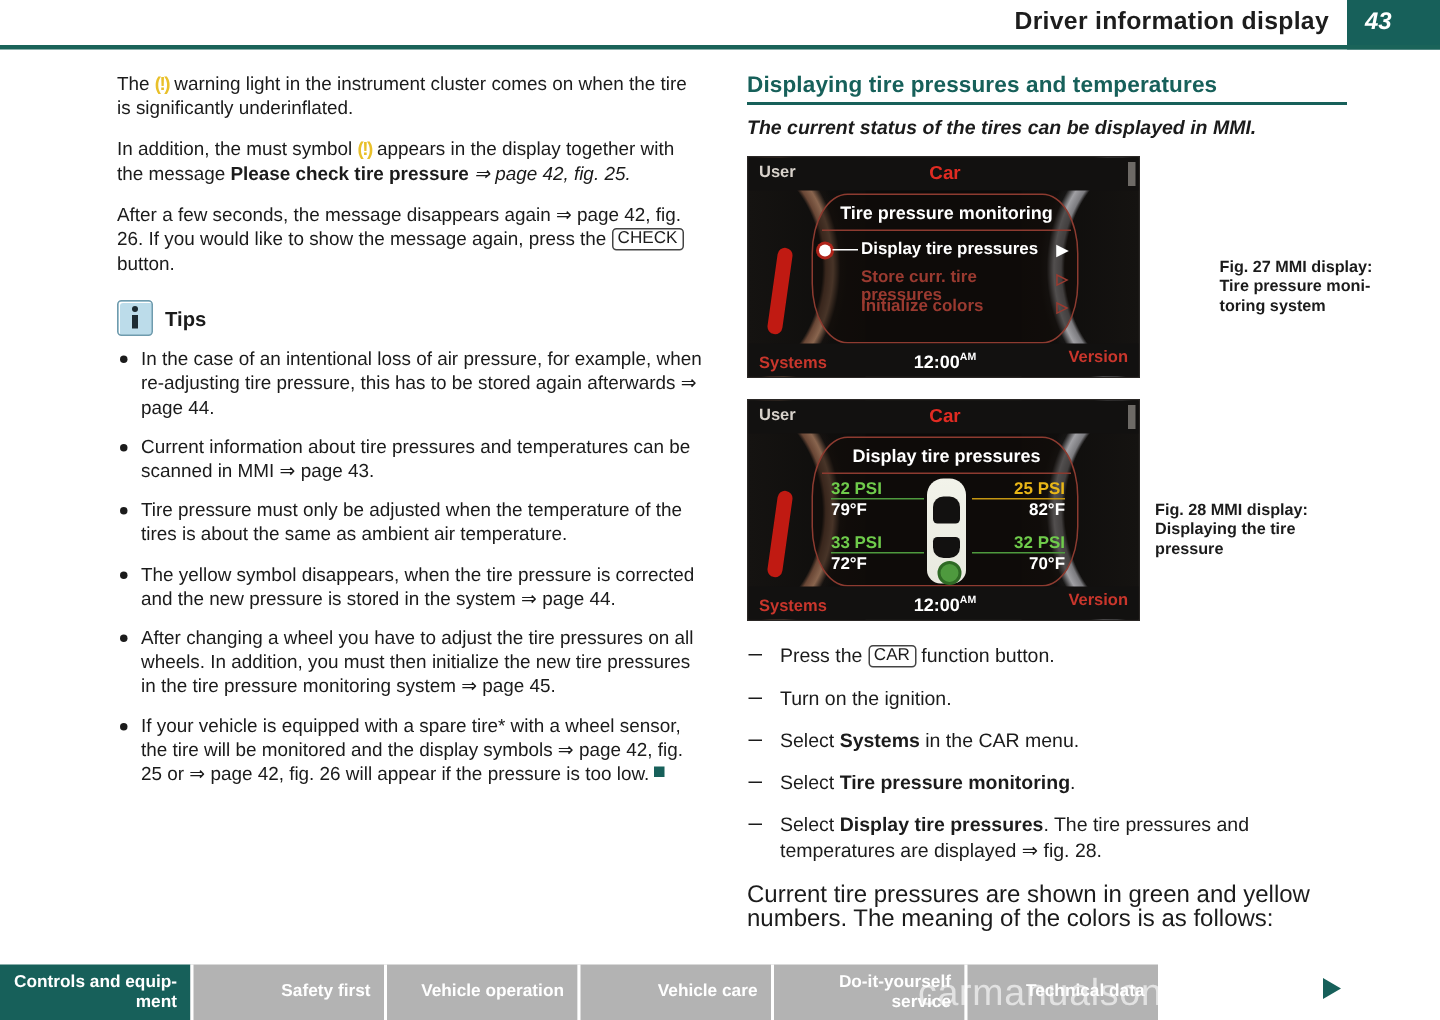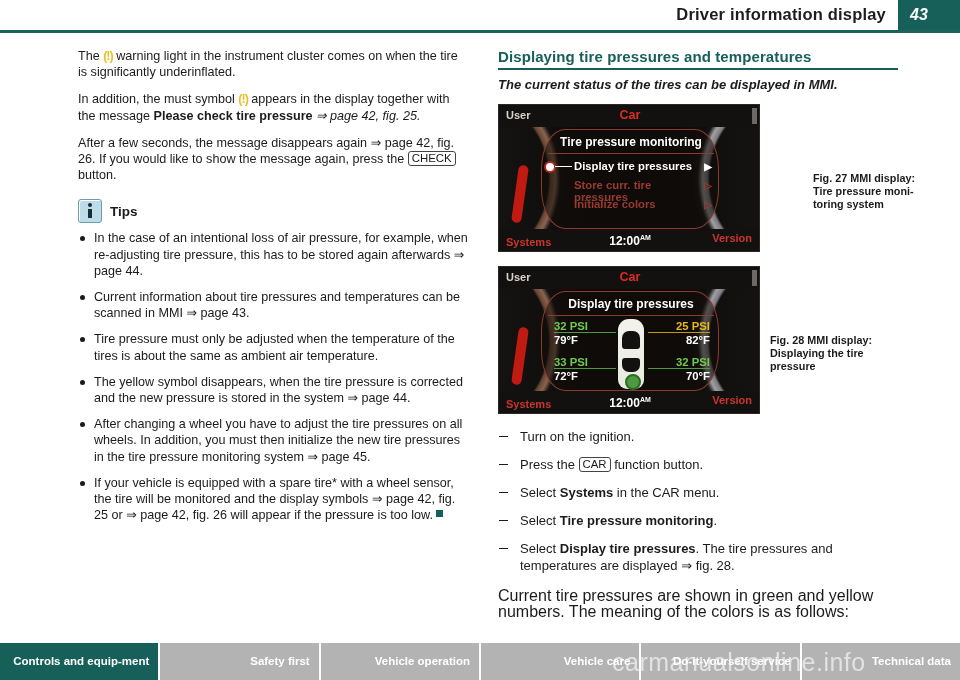--- a/index.html
+++ b/index.html
@@ -167,21 +167,21 @@
   ul.steps li:before{
     content:"";position:absolute;left:1px;top:8px;width:9px;height:1.6px;background:#1b1b1b;
   }
   .closing{margin-top:14px;font-size:16px;line-height:16.2px;}
   .contmark{
     position:absolute;right:4px;top:604px;width:0;height:0;
     border-left:12px solid #17605a;border-top:7px solid transparent;border-bottom:7px solid transparent;
   }
 
   
-  .footer{position:absolute;left:0;bottom:0;width:960px;height:37px;display:flex;justify-content:space-between;}
+  .footer{position:absolute;left:0;bottom:0;width:772px;height:37px;display:flex;justify-content:space-between;}
   .ftab{
     flex:1;background:#b3b3b3;color:#ffffff;position:relative;
     display:flex;align-items:center;justify-content:flex-end;
     padding:0 9px;box-sizing:border-box;border-left:2px solid #ffffff;
     font-size:11.5px;font-weight:bold;text-align:right;line-height:13px;
   }
   .ftab:first-child{border-left:none;}
   .ftab.active{background:#17605a;}
   .watermark{
     position:absolute;left:612px;bottom:2px;width:348px;height:30px;
@@ -337,22 +337,22 @@
     </div>
 
     <div class="figcap" style="top:68px;">
       <div>Fig. 28   MMI display:</div>
       <div>Displaying the tire</div>
       <div>pressure</div>
     </div>
   </div>
 
   <ul class="steps">
+    <li><span>Press the </span><span class="keycap">CAR</span><span> function button.</span></li>
     <li><span>Turn on the ignition.</span></li>
-    <li><span>Press the </span><span class="keycap">CAR</span><span> function button.</span></li>
     <li><span>Select </span><span class="b">Systems</span><span> in the CAR menu.</span></li>
     <li><span>Select </span><span class="b">Tire pressure monitoring</span><span>.</span></li>
     <li><span>Select </span><span class="b">Display tire pressures</span><span>. The tire pressures and temperatures are displayed ⇒ fig. 28.</span></li>
   </ul>
 
   <p class="closing">Current tire pressures are shown in green and yellow numbers. The meaning of the colors is as follows:</p>
   <div class="contmark"></div>
 </div>
 
 <div class="footer">

